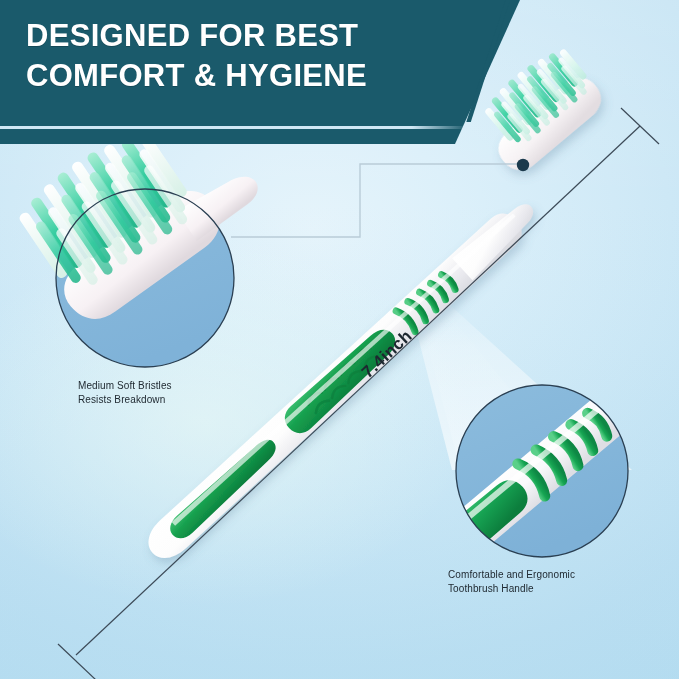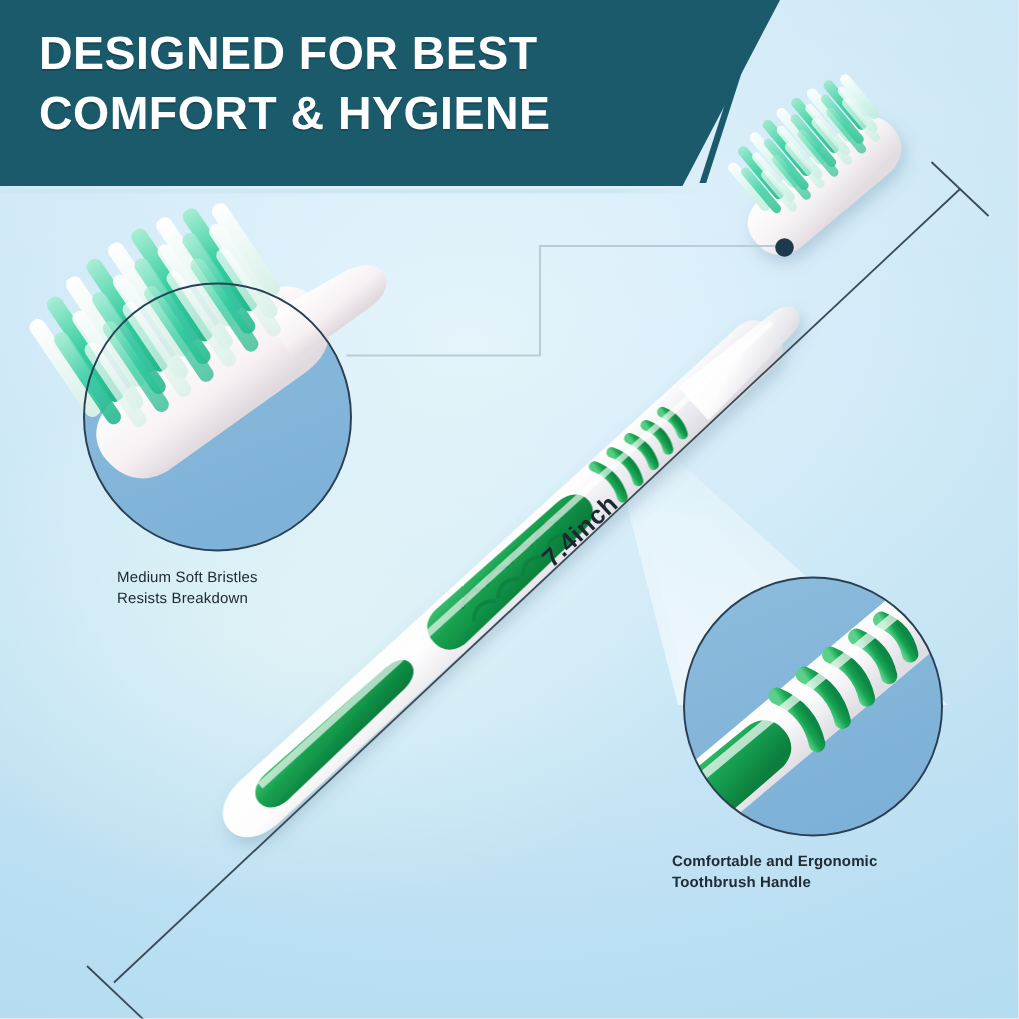--- a/index.html
+++ b/index.html
@@ -19,21 +19,21 @@
       radial-gradient(120% 95% at 46% 34%, #e6f4fb 0%, #dcf0fa 18%, #cde8f6 44%, #bfe0f2 68%, #b3dbef 100%);
   }
   .bg-warm{
     position:absolute;inset:0;
     background:
       radial-gradient(55% 38% at 30% 62%, rgba(236,250,245,.55) 0%, rgba(236,250,245,0) 72%),
       linear-gradient(180deg, rgba(255,255,255,.12) 0%, rgba(255,255,255,0) 30%, rgba(160,214,238,.22) 100%);
   }
 
   
-  .banner-wrap{position:absolute;left:0;top:0;width:520px;height:124px;}
+  .banner-wrap{position:absolute;left:0;top:0;width:520px;height:144px;}
   .banner-shape{
     position:absolute;left:0;top:0;width:100%;height:100%;
     background:#1a5a6b;
     clip-path:polygon(0 0, 100% 0, 87.5% 100%, 0 100%);
   }
   .banner-stripe{
     position:absolute;left:454px;top:0;width:56px;height:122px;
     background:#1a5a6b;
     clip-path:polygon(92% 0, 100% 0, 30% 100%, 22% 100%);
   }
@@ -58,21 +58,21 @@
   
   .callout-text{
     position:absolute;
     color:#212b33;
     font-size:10px;
     line-height:1.42;
     white-space:pre-line;
     letter-spacing:.1px;
   }
   #callout-bristles-text{left:78px;top:379px;}
-  #callout-handle-text{left:448px;top:568px;font-weight:bold;}
+  #callout-handle-text{left:448px;top:568px;}
 
   
   .dim-label{
     position:absolute;
     left:358px;top:368px;
     color:#1d2730;
     font-size:17px;
     font-weight:bold;
     letter-spacing:.4px;
     transform:rotate(-43deg);

